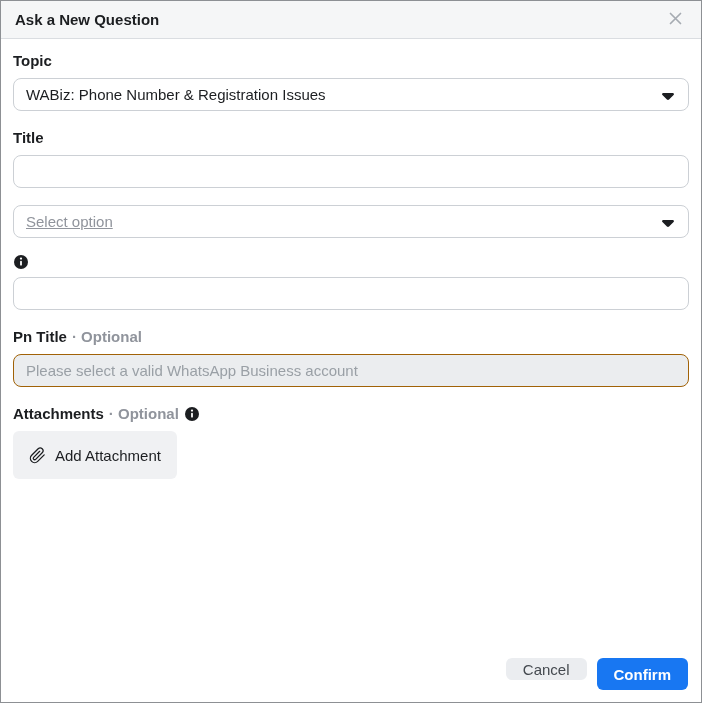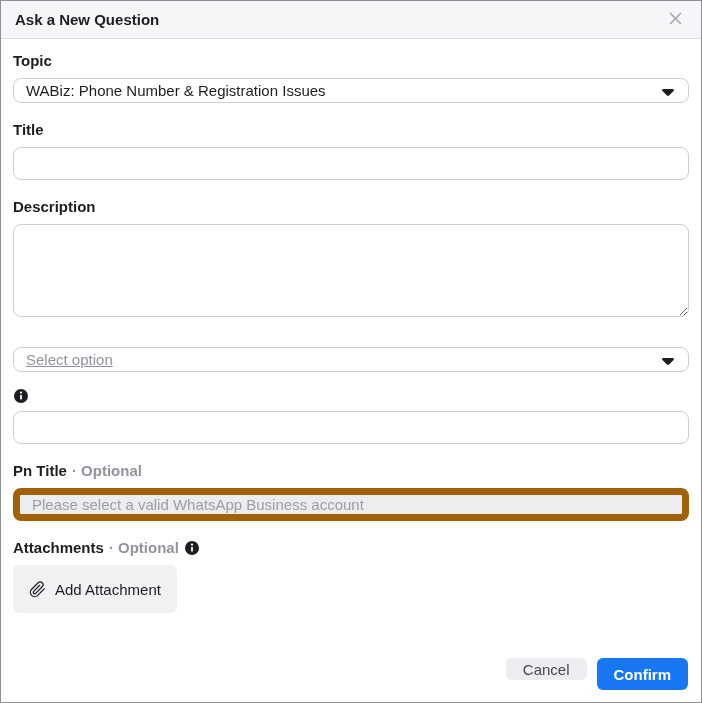--- a/index.html
+++ b/index.html
@@ -52,21 +52,21 @@
     font-weight: 700;
     color: #1c1e21;
     line-height: 19px;
     margin-bottom: 8px;
   }
   .optional {
     font-weight: 700;
     color: #90949c;
   }
   .select-box {
-    height: 25px;
+    height: 33px;
     border: 1px solid #ccd0d5;
     border-radius: 8px;
     background: #ffffff;
     display: flex;
     align-items: center;
     justify-content: space-between;
     padding: 0 14px 0 12px;
     cursor: pointer;
   }
   .select-value {
@@ -100,21 +100,21 @@
     font-family: "Liberation Sans", sans-serif;
     font-size: 15px;
     color: #1c1e21;
     padding: 8px 12px;
     outline: none;
     resize: both;
   }
   .field-description { margin-bottom: 26px; }
   .disabled-input {
     background: #ebedef;
-    border: 7px solid #a16207;
+    border: 1px solid #a16207;
     color: #9aa0a6;
   }
   .disabled-input::placeholder { color: #9aa0a6; }
   .attach-btn {
     display: inline-flex;
     align-items: center;
     gap: 9px;
     height: 48px;
     padding: 0 16px;
     background: #f0f1f3;
@@ -190,26 +190,20 @@
       </div>
     </div>
 
     <div class="field">
       <div class="field-label">
         <span>Title</span>
       </div>
       <input type="text" class="text-input" value="" style="">
     </div>
 
-    <div class="field field-description">
-      <div class="field-label">
-        <span>Description</span>
-      </div>
-      <textarea class="textarea-input" style=""></textarea>
-    </div>
 
     <div class="field">
       <div class="select-box">
         <span class="select-placeholder">Select option</span>
         <span>
           <svg width="12" height="7" viewBox="0 0 12 7">
               <path d="M1.3 0 h9.4 c1.1 0 1.65 1.33 .87 2.1 L7.06 6.55 c-.58 .58 -1.54 .58 -2.12 0 L.43 2.1 C-.35 1.33 .2 0 1.3 0 Z" fill="#1c1e21"></path>
             </svg>
         </span>
       </div>

